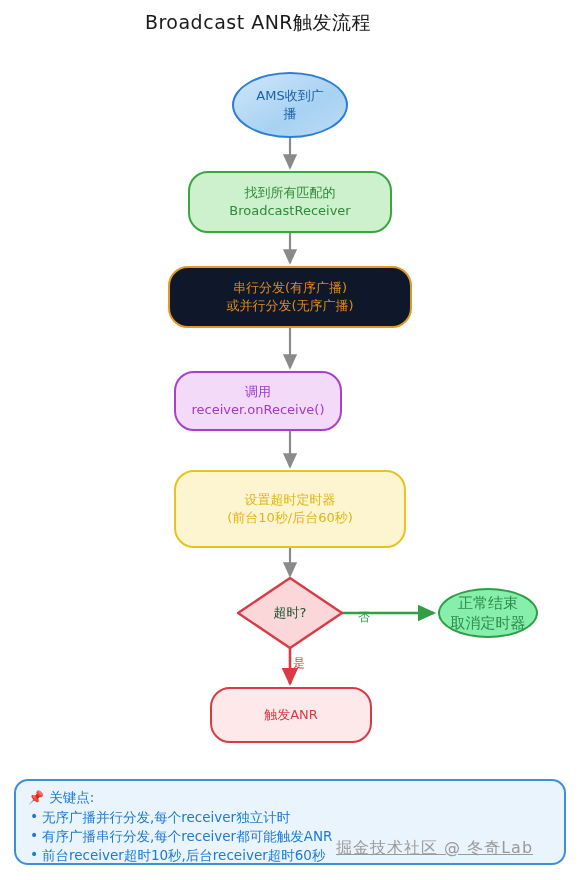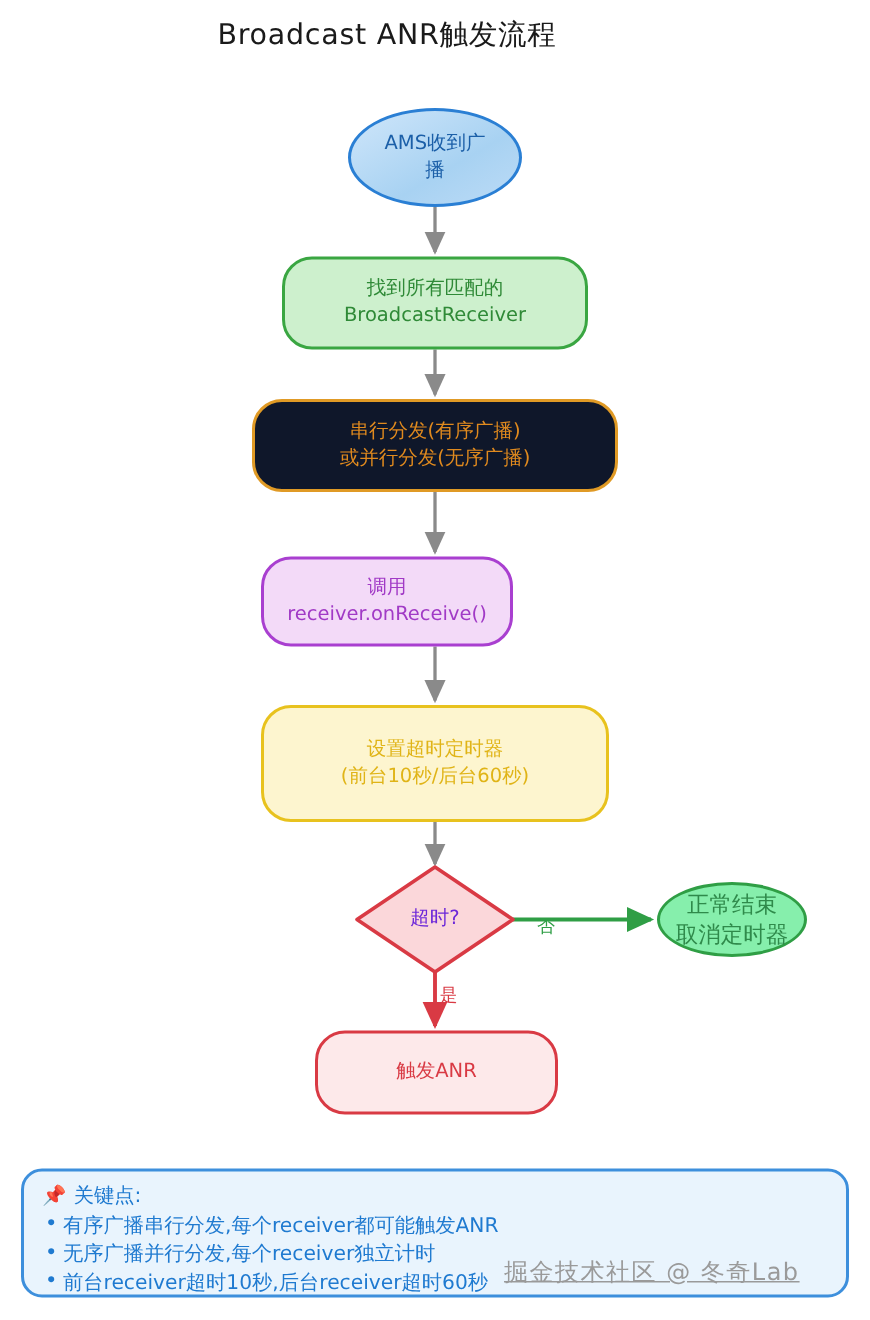--- a/index.html
+++ b/index.html
@@ -88,21 +88,21 @@
   .n-timer {
     left: 174px; top: 470px; width: 232px; height: 78px;
     border: 2px solid #e8c21e;
     background: #fdf5cf;
     color: #e0b417;
   }
 
   
   .n-decide {
     left: 238px; top: 578px; width: 104px; height: 70px;
-    color: #6d28d9;
+    color: #14532d;
     font-size: 13px;
   }
   .n-decide .diamond-label {
     position: relative;
     z-index: 2;
   }
 
   
   .n-end {
     left: 438px; top: 588px; width: 100px; height: 50px;
@@ -248,19 +248,19 @@
 
 <div class="edge-label lbl-no">否</div>
 <div class="edge-label lbl-yes">是</div>
 
 <div class="note">
   <div class="note-header">
     <span class="pin-icon">📌</span>
     <span>关键点:</span>
   </div>
   <ul class="note-list">
+    <li>无序广播并行分发,每个receiver独立计时</li>
     <li>有序广播串行分发,每个receiver都可能触发ANR</li>
-    <li>无序广播并行分发,每个receiver独立计时</li>
     <li>前台receiver超时10秒,后台receiver超时60秒</li>
   </ul>
 </div>
 
 <div class="watermark">掘金技术社区 @ 冬奇Lab</div>
 
 </body></html>

